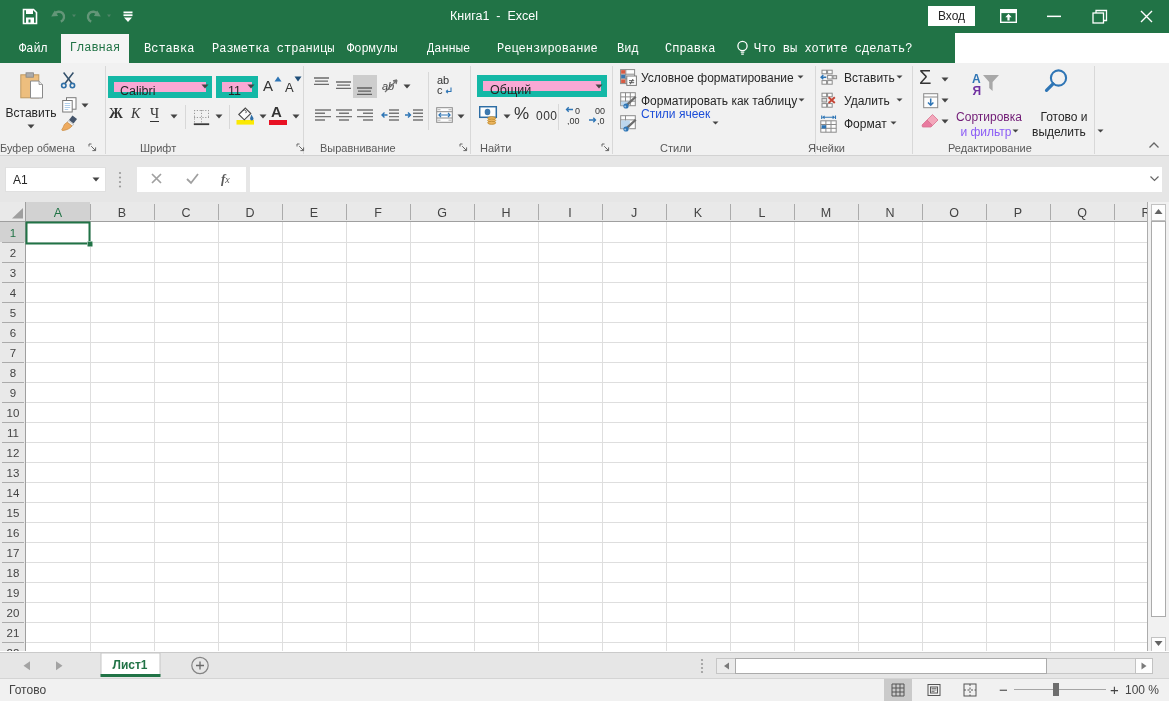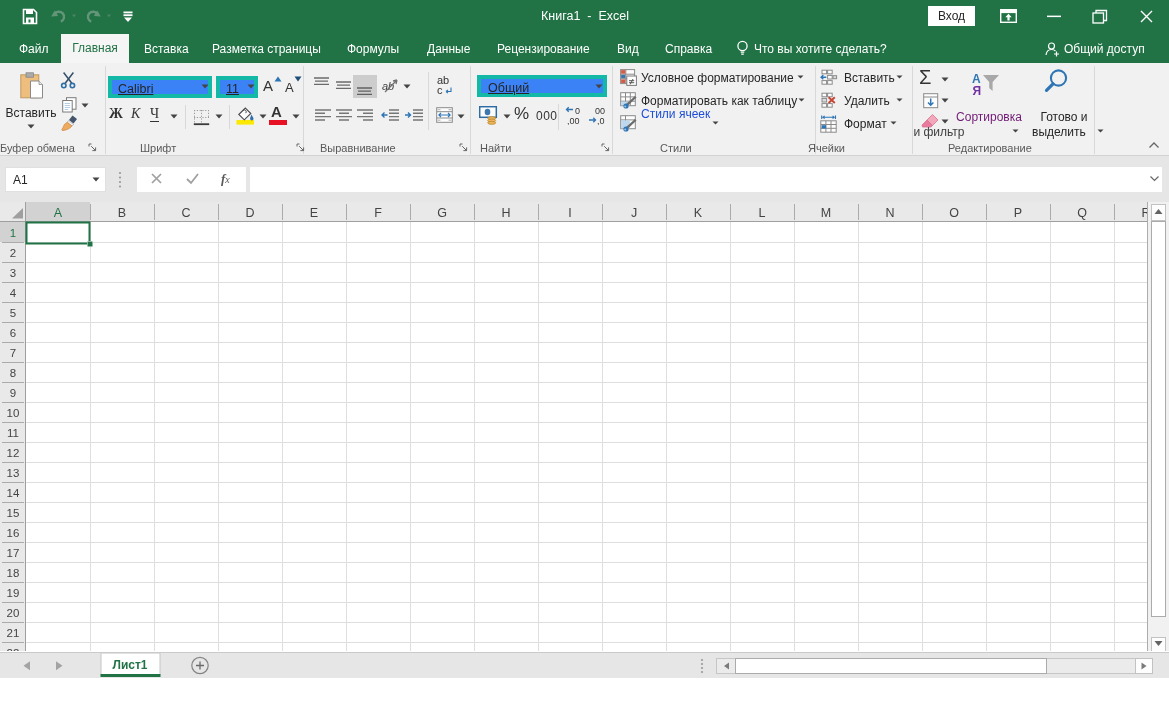--- a/index.html
+++ b/index.html
@@ -1,30 +1,30 @@
 <!DOCTYPE html>
 <html><head>
 <meta charset="utf-8">
 <style>
 * { margin:0; padding:0; box-sizing:border-box; }
 html,body { width:1169px; height:701px; overflow:hidden; }
 #app { position:relative; width:1169px; height:701px; font-family:"Liberation Sans",sans-serif; background:#fff; }
 .abs { position:absolute; }
 
 #titlebar { left:0; top:0; width:1169px; height:33px; background:#217346; }
-#tabrow { left:0; top:33px; width:1169px; height:30px; background:#217346; }
+#tabrow { left:0; top:33px; width:955px; height:30px; background:#217346;font-family:Liberation Mono, monospace; }
 #ribbon { left:0; top:63px; width:1169px; height:93px; background:#f1f1f1; border-bottom:1px solid #d2d2d2; }
 #fbar { left:0; top:156px; width:1169px; height:46px; background:#e6e6e6; }
 #gridwrap { left:0; top:202px; width:1169px; height:450px; background:#fff; }
 #tabbar { left:0; top:652px; width:1169px; height:26px; background:#e6e6e6; border-top:1px solid #cacaca;}
 #statusbar { left:0; top:678px; width:1169px; height:23px; background:#f1f1f1; border-top:1px solid #d4d4d4; }
 .ttl { color:#fff; font-size:12px; }
 .vr { position:absolute; width:1px; background:#d8d8d8; top:3px; height:88px; }
 .grplabel { position:absolute; top:79px; font-size:11px; color:#595959; }
-.combo { position:absolute; background:#3b82f6; border:4px solid #14b8a6;text-decoration:underline; }
+.combo { position:absolute; background:#f9a8d4; border:6px solid #14b8a6; }
 </style>
 </head>
 <body>
 <div id="app">
   <div class="abs" id="titlebar">
     <svg class="abs" style="left:22px;top:8px" width="16" height="17" viewBox="0 0 16 17">
       <path d="M1.5 1.5 h10 l3 3 v11 h-13 z" fill="none" stroke="#fff" stroke-width="1.6"></path>
       <rect x="4" y="9.5" width="8" height="6" fill="#fff"></rect>
       <rect x="6.5" y="11.5" width="2" height="3" fill="#217346"></rect>
       <rect x="4" y="1.5" width="7" height="4.5" fill="#fff"></rect>
@@ -37,21 +37,21 @@
     <svg class="abs" style="left:85px;top:8px" width="27" height="17" viewBox="0 0 27 17">
       <path d="M13.4 6.4 C11 3.2, 6.5 2.8, 4.2 5.4 C1.9 8.1, 2.8 12, 6.2 13.6" fill="none" stroke="#639678" stroke-width="2.4"></path>
       <path d="M8.9 7.9 L15.8 8.4 L12.2 2.4 Z" fill="#639678"></path>
       <path d="M22 6.5 l4 0 l-2 2.8 z" fill="#4e8467"></path>
     </svg>
     <svg class="abs" style="left:122px;top:11px" width="12" height="12" viewBox="0 0 12 12">
       <rect x="1.5" y="0.5" width="9" height="1.8" fill="#fff"></rect>
       <rect x="1.5" y="3.3" width="9" height="1.8" fill="#fff"></rect>
       <path d="M2 6.6 l8 0 l-4 4.4 z" fill="#fff"></path>
     </svg>
-    <div class="abs ttl" style="left:450px;top:9px;width:270px;text-align:center;font-size:12.5px">Книга1&nbsp;&nbsp;-&nbsp;&nbsp;Excel</div>
+    <div class="abs ttl" style="left:450px;top:9px;width:270px;font-size:12.5px">Книга1&nbsp;&nbsp;-&nbsp;&nbsp;Excel</div>
     <div class="abs" style="left:928px;top:6px;width:47px;height:20px;background:#fff;color:#262626;font-size:12px;text-align:center;line-height:20px">Вход</div>
     <svg class="abs" style="left:1000px;top:9px" width="17" height="14" viewBox="0 0 17 14">
       <rect x="0.7" y="0.7" width="15.6" height="12.6" fill="none" stroke="#fff" stroke-width="1.4"></rect>
       <rect x="0.7" y="0.7" width="15.6" height="3.4" fill="#fff"></rect>
       <path d="M8.5 4.8 l3.2 3.4 h-2.1 v3.4 h-2.2 v-3.4 h-2.1 z" fill="#fff"></path>
     </svg>
     <svg class="abs" style="left:1047px;top:15px" width="15" height="3" viewBox="0 0 15 3">
         <rect x="0" y="0.6" width="14" height="1.5" fill="#fff"></rect>
       </svg>
     <svg class="abs" style="left:1092px;top:9px" width="16" height="15" viewBox="0 0 16 15">
@@ -368,21 +368,21 @@
     </svg>
     <svg class="abs" style="left:941px;top:56px" width="8" height="5" viewBox="0 0 8 5">
         <path d="M0.5 0.5 h7 l-3.5 4 z" fill="#444"></path>
       </svg>
     <svg class="abs" style="left:972px;top:9px" width="30" height="24" viewBox="0 0 30 24">
       <text x="0" y="11" font-size="12" font-weight="bold" fill="#2e75b5">А</text>
       <text x="0.5" y="23" font-size="12" font-weight="bold" fill="#7030a0">Я</text>
       <path d="M11 3 h16 l-6.4 7 v9 l-3.4 -2.9 v-6.1 z" fill="#a8a8a8"></path>
     </svg>
     <div class="abs" style="left:955px;top:47px;width:68px;text-align:center;font-size:12px;color:#701a75">Сортировка</div>
-    <div class="abs" style="left:908px;top:62px;width:62px;text-align:center;font-size:12px;color:#404040">и фильтр</div>
+    <div class="abs" style="left:955px;top:62px;width:62px;text-align:center;font-size:12px;color:#8b5cf6">и фильтр</div>
     <svg class="abs" style="left:1012px;top:66px" width="7" height="4" viewBox="0 0 7 4">
         <path d="M0.5 0.5 h6 l-3 3 z" fill="#444"></path>
       </svg>
     <svg class="abs" style="left:1044px;top:6px" width="25" height="25" viewBox="0 0 25 25">
       <circle cx="14.5" cy="9" r="7.6" fill="none" stroke="#2e75b5" stroke-width="2.1"></circle>
       <path d="M9 14.8 L2.5 21.3" stroke="#2e75b5" stroke-width="3.2" stroke-linecap="round"></path>
     </svg>
     <div class="abs" style="left:1030px;top:47px;width:68px;text-align:center;font-size:12px;color:#262626">Готово и</div>
     <div class="abs" style="left:1032px;top:62px;width:64px;font-size:12px;color:#262626">выделить</div>
     <svg class="abs" style="left:1097px;top:66px" width="7" height="4" viewBox="0 0 7 4">
@@ -499,13 +499,34 @@
         <circle cx="702" cy="11" r="1.1" fill="#9a9a9a"></circle>
         <circle cx="702" cy="15" r="1.1" fill="#9a9a9a"></circle>
         <circle cx="702" cy="19" r="1.1" fill="#9a9a9a"></circle>
       <rect x="716.5" y="5.5" width="436" height="15" fill="#ebebeb" stroke="#c6c6c6"></rect>
       <path d="M729 9.5 v7 l-5 -3.5 z" fill="#7a7a7a"></path>
       <rect x="735.5" y="5.5" width="311" height="15" fill="#fff" stroke="#ababab"></rect>
       <rect x="1135.5" y="5.5" width="17" height="15" fill="#fdfdfd" stroke="#c2c2c2"></rect>
       <path d="M1141.5 9.5 v7 l5 -3.5 z" fill="#7a7a7a"></path>
     </svg>
   </div>
+  <div class="abs" id="statusbar">
+    <div class="abs" style="left:9px;top:4px;font-size:12px;color:#444">Готово</div>
+    <div class="abs" style="left:884px;top:0px;width:28px;height:22px;background:#cacaca"></div>
+    <svg class="abs" style="left:891px;top:4px" width="14" height="14" viewBox="0 0 14 14">
+      <path d="M1 1 h12 v12 h-12 z M1 5 h12 M1 9 h12 M5 1 v12 M9 1 v12" stroke="#555" fill="none"></path>
+    </svg>
+    <svg class="abs" style="left:927px;top:4px" width="14" height="14" viewBox="0 0 14 14">
+      <rect x="1" y="1.5" width="12" height="11" fill="none" stroke="#555"></rect>
+      <rect x="3.5" y="4" width="7" height="6" fill="none" stroke="#555"></rect>
+      <path d="M4.5 5.5 h5 M4.5 7 h5 M4.5 8.5 h3" stroke="#555" stroke-width="0.7"></path>
+    </svg>
+    <svg class="abs" style="left:963px;top:4px" width="14" height="14" viewBox="0 0 14 14">
+      <rect x="1" y="1" width="12" height="12" fill="none" stroke="#555"></rect>
+      <path d="M1 7 h12 M7 1 v12" stroke="#555" stroke-dasharray="2 1.5"></path>
+    </svg>
+    <div class="abs" style="left:999px;top:2px;font-size:15px;color:#444">−</div>
+    <div class="abs" style="left:1014px;top:10px;width:92px;height:1px;background:#a6a6a6"></div>
+    <div class="abs" style="left:1053px;top:4px;width:6px;height:13px;background:#6e6e6e"></div>
+    <div class="abs" style="left:1110px;top:2px;font-size:15px;color:#444">+</div>
+    <div class="abs" style="left:1125px;top:4px;font-size:12px;color:#444">100&nbsp;%</div>
+  </div>
 </div>
 
 </body></html>

